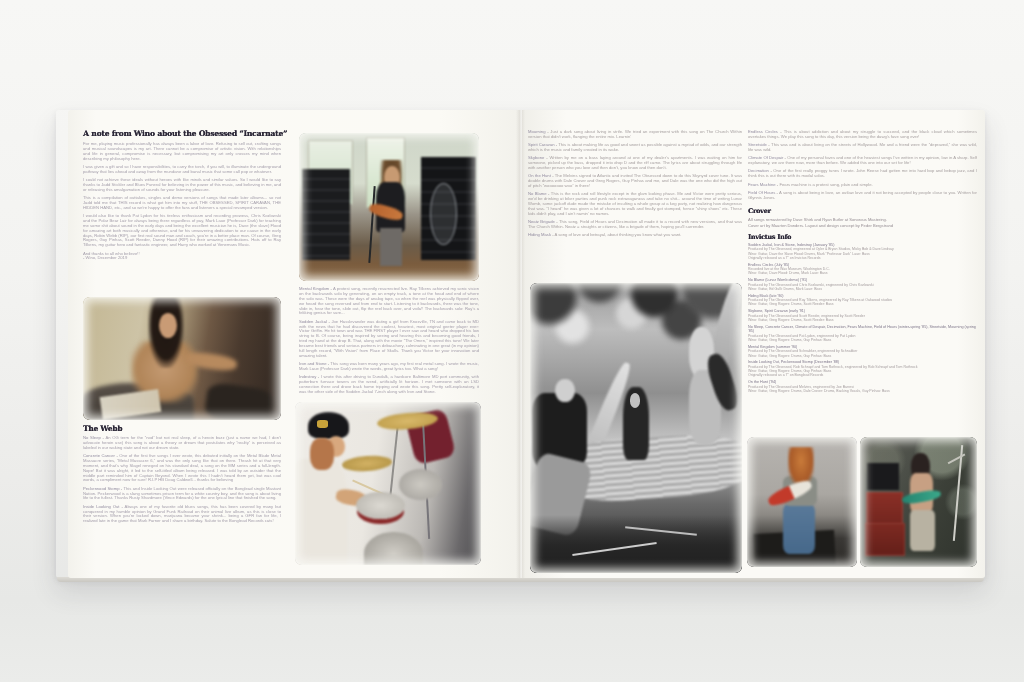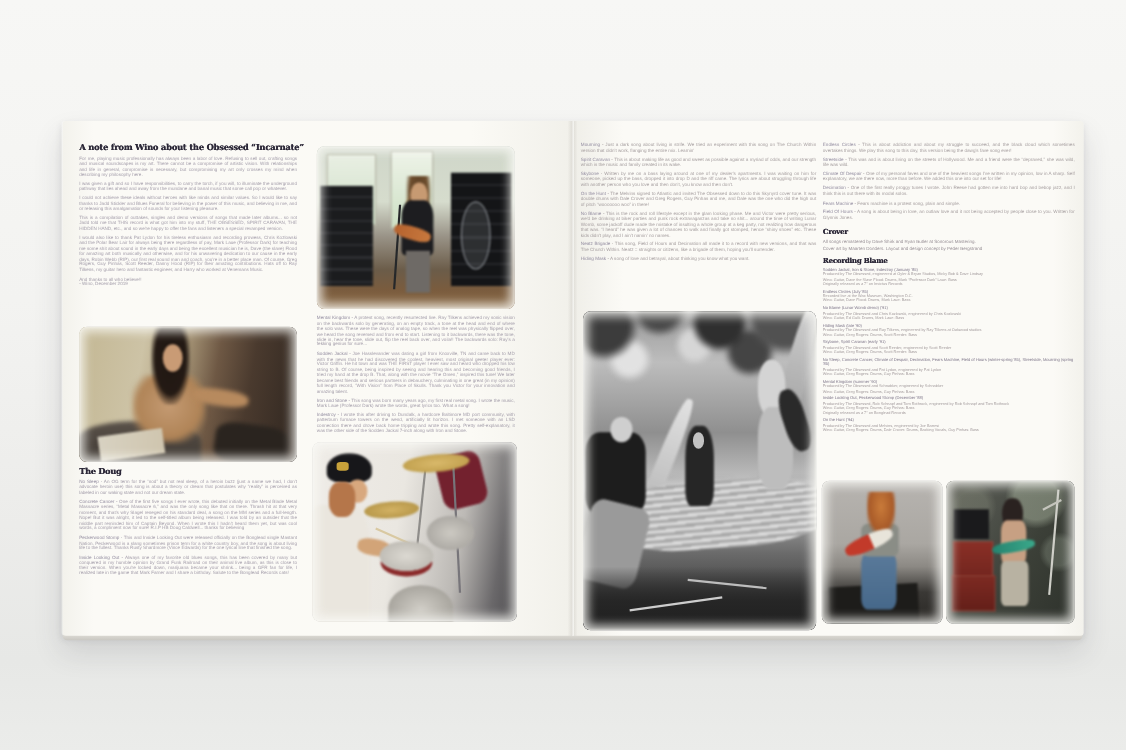--- a/index.html
+++ b/index.html
@@ -6,21 +6,21 @@
   body{width:1024px;height:682px;overflow:hidden;font-family:"Liberation Sans",sans-serif;}
   .scene{position:relative;width:1024px;height:682px;
     background:linear-gradient(180deg,#f7f7f5 0%,#f3f3f1 40%,#ececea 70%,#e7e8e6 88%,#ebecea 100%);}
   .gatefold{position:absolute;left:56px;top:110px;width:929px;height:468px;
     box-shadow:0 14px 26px rgba(60,60,70,.14), 0 3px 6px rgba(60,60,70,.10);border-radius:3px;}
   .gatefold::before{content:"";position:absolute;left:1px;right:1px;bottom:-4px;height:5px;
     background:linear-gradient(180deg,#dddbd5,#c9c7c1);border-radius:0 0 4px 4px;}
   .gatefold::after{content:"";position:absolute;top:0;bottom:0;left:460px;width:9px;pointer-events:none;
     background:linear-gradient(90deg,rgba(0,0,0,0) 0%,rgba(70,60,50,.10) 45%,rgba(255,255,255,.65) 55%,rgba(70,60,50,.07) 70%,rgba(0,0,0,0) 100%);}
   .page{position:absolute;top:0;height:468px;overflow:hidden;}
-  .page.left{left:1px;width:464px;border-radius:3px 0 0 3px;
+  .page.left{left:12px;width:464px;border-radius:3px 0 0 3px;
     background:linear-gradient(90deg,#f3f2ec 0%,#fbfaf6 6%,#fbfaf5 80%,#f1f0ea 100%);}
   .page.right{left:464px;width:465px;border-radius:0 3px 3px 0;
     background:linear-gradient(90deg,#efeee8 0%,#fbfaf6 10%,#fbfaf6 94%,#f3f2ec 100%);}
 
   .gothic{font-family:"DejaVu Serif",serif;font-weight:bold;color:#2c2838;letter-spacing:-.2px;
     text-shadow:.2px 0 0 #2c2838;}
   .title{font-size:7.6px;white-space:nowrap;margin:0 0 4px 0;}
   .h-songs{font-size:7.4px;margin:0 0 3px 0;}
   .h-credits{font-size:6.4px;margin:6px 0 2px 0;}
   .h-recording{font-size:6.4px;margin:5px 0 2px 0;}
@@ -168,21 +168,21 @@
         <div class="pa-couch soft"></div>
         <div class="pa-legs soft"></div>
         <div class="pa-torso soft"></div>
         <div class="pa-arm soft"></div>
         <div class="pa-hair soft1"></div>
         <div class="pa-face soft1"></div>
         <div class="pa-mag soft1"></div>
       </div>
 
       <div class="col" style="left:15px;top:314px;width:198px;">
-        <div class="gothic h-songs">The Doug</div>
+        <div class="gothic h-songs">The Webb</div>
         <div>
 
         <p class="para"><span class="song-name">No Sleep</span><span> - An OG term for the “nod” but not real sleep, of a heroin buzz (just a name we had, I don't advocate heroin use) this song is about a theory or dream that postulates why “reality” is perceived as labeled in our waking state and not our dream state.</span></p>
             <p class="para"><span class="song-name">Concrete Cancer</span><span> - One of the first five songs I ever wrote, this debuted initially on the Metal Blade Metal Massacre series, “Metal Massacre 6,” and was the only song like that on there. Thrash hit at that very moment, and that's why Slagel reneged on his standard deal, a song on the MM series and a full-length. Nope! But it was alright, it led to the self-titled album being released. I was told by an outsider that the middle part reminded him of Captain Beyond. When I wrote this I hadn't heard them yet, but was cool words, a compliment now for sure! R.I.P HB Doug Caldwell... thanks for believing</span></p>
             <p class="para"><span class="song-name">Peckerwood Stomp</span><span> - This and Inside Looking Out were released officially on the Bonglead single Mastant Nation. Peckerwood is a slang sometimes prison term for a white country boy, and the song is about living life to the fullest. Thanks Rusty Shardmore (Vince Edwards) for the one lyrical line that finished the song.</span></p>
             <p class="para"><span class="song-name">Inside Looking Out</span><span> - Always one of my favorite old blues songs, this has been covered by many but conquered in my humble opinion by Grand Funk Railroad on their animal live album, as this is close to their version. When you're locked down, marijuana became your shrink... being a GFR fan for life, I realized late in the game that Mark Farner and I share a birthday. Salute to the Bonglead Records cats!</span></p>
           </div>
       </div>
 
       <div class="photo photo-room" aria-label="Color photo: guitarist with long hair playing in a rehearsal room between amp stacks under bright windows">
@@ -274,21 +274,21 @@
             <p class="para"><span class="song-name">Decimation</span><span> - One of the first really proggy tunes I wrote. John Reese had gotten me into hard bop and bebop jazz, and I think this is out there with its modal solos.</span></p>
             <p class="para"><span class="song-name">Fears Machine</span><span> - Fears machine is a protest song, plain and simple.</span></p>
             <p class="para"><span class="song-name">Field Of Hours</span><span> - A song is about being in love, an outlaw love and it not being accepted by people close to you. Written for Glynnis Jones.</span></p>
           </div>
         <div class="gothic h-credits">Crover</div>
         <div>
 
         <div class="credit-line">All songs remastered by Dave Shirk and Ryan Butler at Sonorous Mastering.</div>
             <div class="credit-line">Cover art by Maarten Donders. Layout and design concept by Peder Bergstrand</div>
           </div>
-        <div class="gothic h-recording">Recording Blame</div>
+        <div class="gothic h-recording">Invictus Info</div>
         <div>
 
             <div class="rec-entry">
               <div class="rec-title">Sodden Jackal, Iron &amp; Stone, Indestroy (January '85)</div>
               <div class="rec-details">Produced by The Obsessed, engineered at Oyler &amp; Bryan Studios, Micky Bob &amp; Dave Lindsay
 Wino: Guitar, Dave the Slave Flood: Drums, Mark “Professor Dark” Laue: Bass
 Originally released as a 7″ on Invictus Records</div>
             </div>
 
             <div class="rec-entry">

